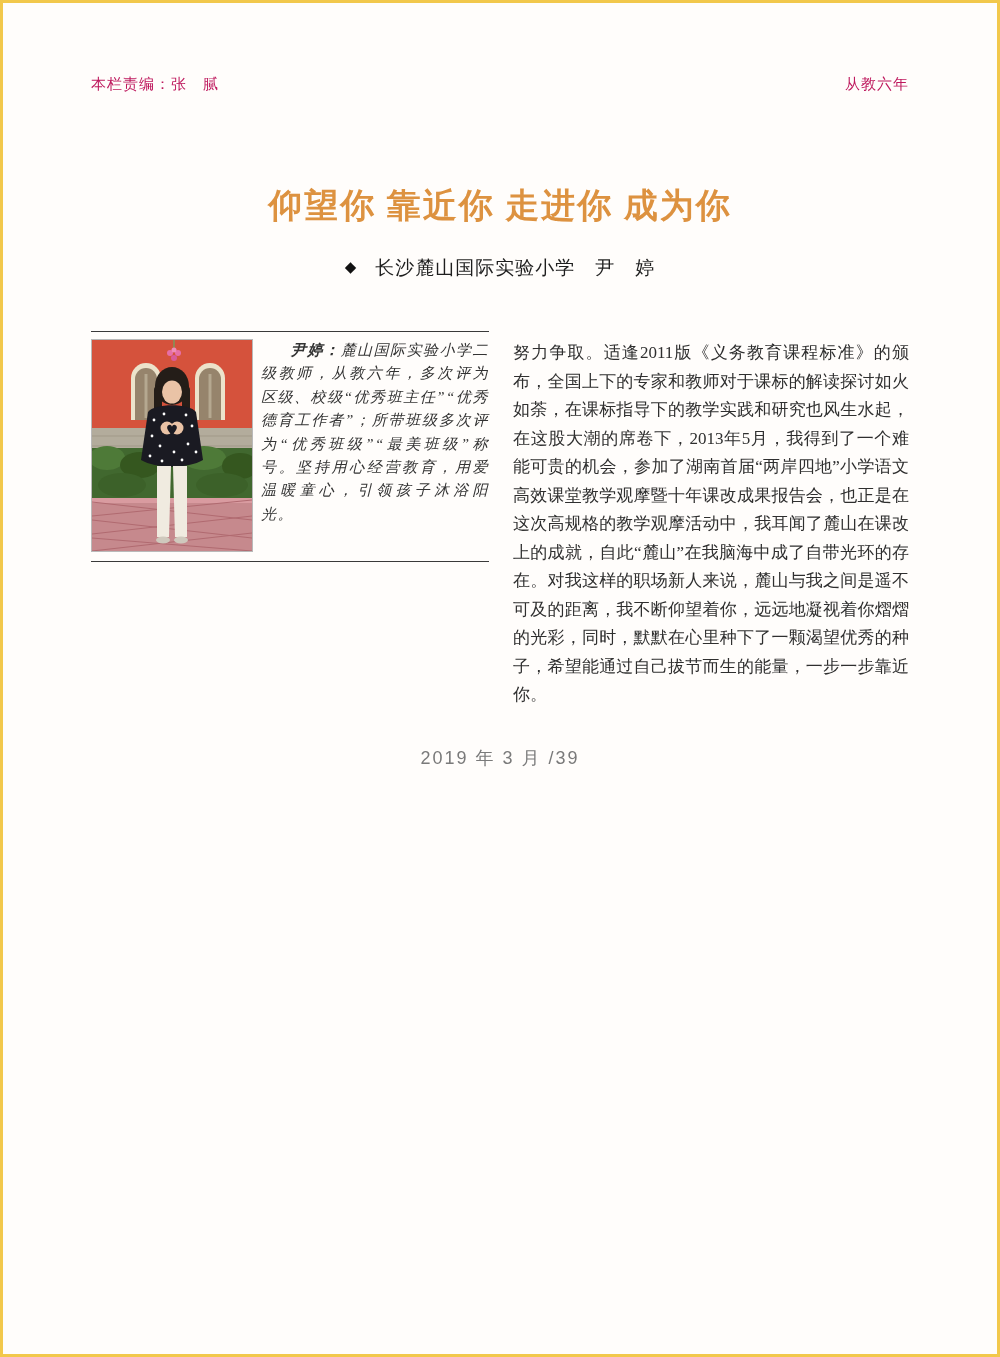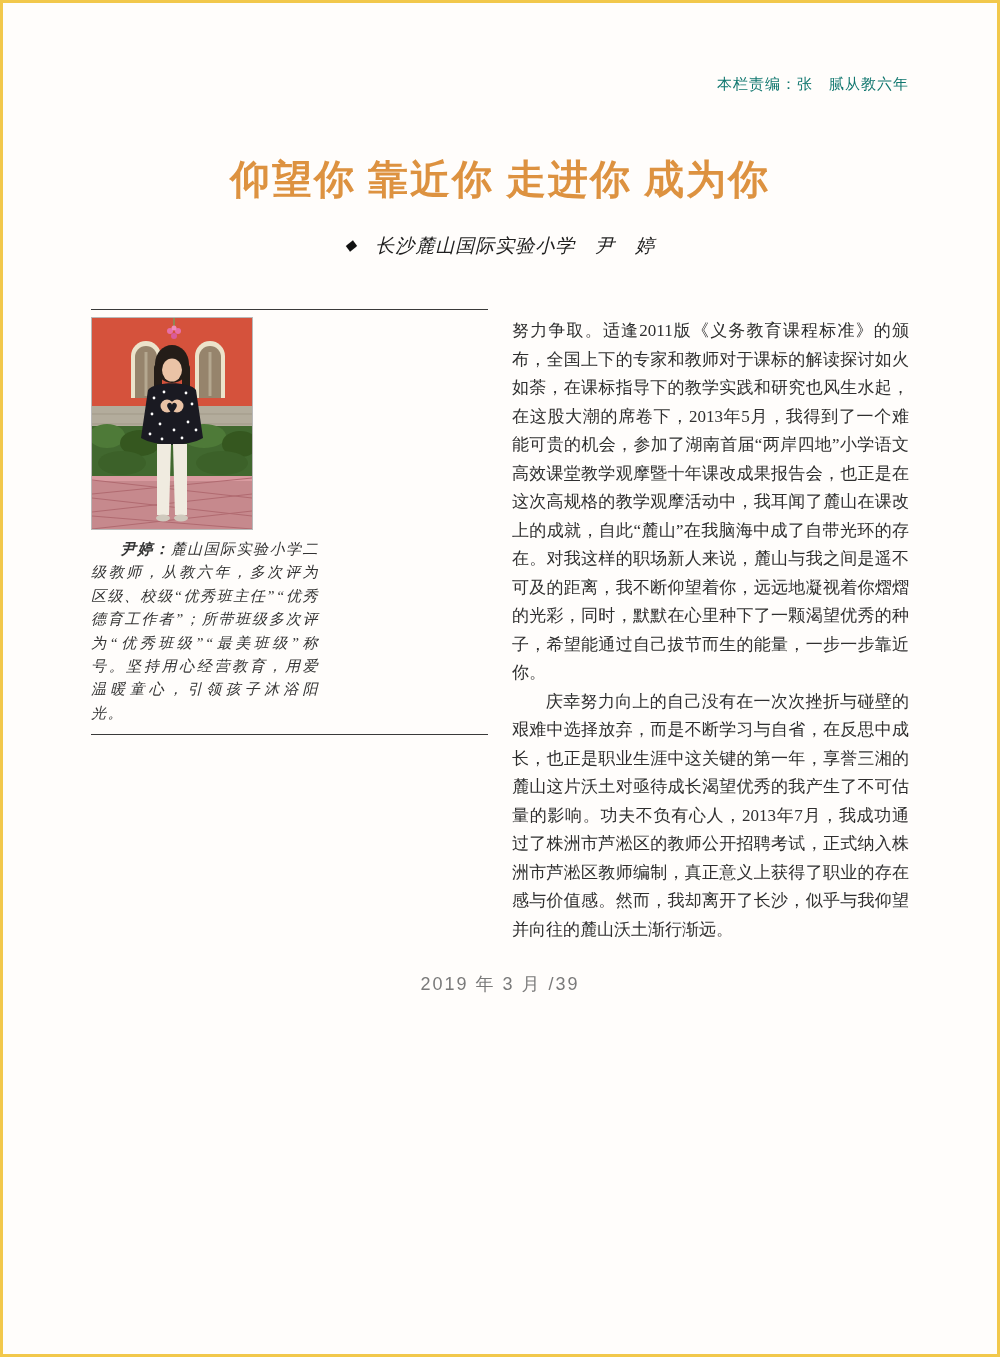--- a/index.html
+++ b/index.html
@@ -3,49 +3,49 @@
 <meta charset="utf-8">
 <style>
   html,body { margin:0; padding:0; background:#ffffff; }
   .page {
     width:1000px; height:1357px; box-sizing:border-box;
     border:3px solid #f2c84b; background:#fffdfb;
     font-family:"Liberation Serif", serif; color:#333;
     position:relative; overflow:hidden;
   }
   .header {
-    display:flex; justify-content:flex-end;
-    margin:72px 88px 4px; font-size:15px; color:#0f766e;
+    display:flex; justify-content:space-between;
+    margin:72px 88px 4px; font-size:15px; color:#be185d;
     font-family:"Liberation Sans", sans-serif; letter-spacing:1px;
   }
   .title {
-    text-align:center; margin:58px 0 0; font-size:40px;
+    text-align:center; margin:89px 0 0; font-size:34px;
     font-weight:bold; letter-spacing:2px; color:#dd9240;
   }
-  .byline { text-align:center; margin-top:26px; font-size:19px; color:#1e1e1e; letter-spacing:1px;font-style:italic; }
+  .byline { text-align:center; margin-top:26px; font-size:19px; color:#1e1e1e; letter-spacing:1px; }
   .diamond { font-size:15px; margin-right:18px; vertical-align:2px; color:#111; }
   .content { display:flex; gap:24px; margin:50px 88px 0; }
   .col { width:398px; font-size:17px; line-height:28.5px; text-align:justify; color:#2f2f2f; }
   .para { margin:0; text-indent:2em; }
   .no-indent { text-indent:0;margin-top:8px; }
   .after-bio { margin-top:26px; }
   .bio-box {
     border-top:1.5px solid #3a3a3a; border-bottom:1.5px solid #3a3a3a;
     padding:7px 0 9px;
   }
-  .bio-inner { display:flex; gap:8px;flex-direction:column; }
+  .bio-inner { display:flex; gap:8px; }
   .photo { width:160px; height:211px; border:1px solid #b9b9b9; flex:none; background:#d5523c; }
   .photo svg { display:block; }
   .bio-text {
     margin:0; width:228px; font-style:italic; font-size:15px;
     line-height:23.4px; letter-spacing:1.5px; text-indent:2em;
     text-align:justify; color:#333;
   }
   .footer {
-    text-align:center; margin-top:28px; font-size:18px; color:#7a7a7a;
+    text-align:center; margin-top:36px; font-size:18px; color:#7a7a7a;
     letter-spacing:2px; font-family:"Liberation Sans", sans-serif;
   }
 </style>
 </head>
 <body>
 
 <div class="page" style="border-color: rgb(242, 200, 75);">
 
   <div class="header">
     <span>本栏责编：张　腻</span>
@@ -140,20 +140,19 @@
             </svg>
           </div>
           <p class="bio-text"><b>尹婷：</b><span>麓山国际实验小学二级教师，从教六年，多次评为区级、校级“优秀班主任”“优秀德育工作者”；所带班级多次评为“优秀班级”“最美班级”称号。坚持用心经营教育，用爱温暖童心，引领孩子沐浴阳光。</span></p>
         </div>
       </div>
 
     </div>
 
     <div class="col right">
       <p class="para no-indent">努力争取。适逢2011版《义务教育课程标准》的颁布，全国上下的专家和教师对于课标的解读探讨如火如荼，在课标指导下的教学实践和研究也风生水起，在这股大潮的席卷下，2013年5月，我得到了一个难能可贵的机会，参加了湖南首届“两岸四地”小学语文高效课堂教学观摩暨十年课改成果报告会，也正是在这次高规格的教学观摩活动中，我耳闻了麓山在课改上的成就，自此“麓山”在我脑海中成了自带光环的存在。对我这样的职场新人来说，麓山与我之间是遥不可及的距离，我不断仰望着你，远远地凝视着你熠熠的光彩，同时，默默在心里种下了一颗渴望优秀的种子，希望能通过自己拔节而生的能量，一步一步靠近你。</p>
-      <p class="para">庆幸努力向上的自己没有在一次次挫折与碰壁的艰难中选择放弃，而是不断学习与自省，在反思中成长，也正是职业生涯中这关键的第一年，享誉三湘的麓山这片沃土对亟待成长渴望优秀的我产生了不可估量的影响。功夫不负有心人，2013年7月，我成功通过了株洲市芦淞区的教师公开招聘考试，正式纳入株洲市芦淞区教师编制，真正意义上获得了职业的存在感与价值感。然而，我却离开了长沙，似乎与我仰望并向往的麓山沃土渐行渐远。</p>
     </div>
 
   </div>
 
   <div class="footer">2019 年 3 月 /39</div>
 
 </div>
 
 </body></html>

